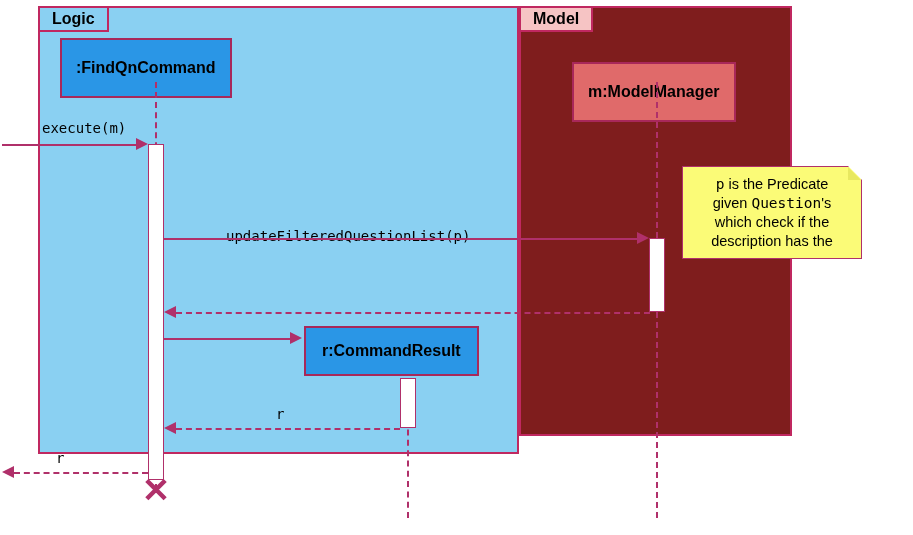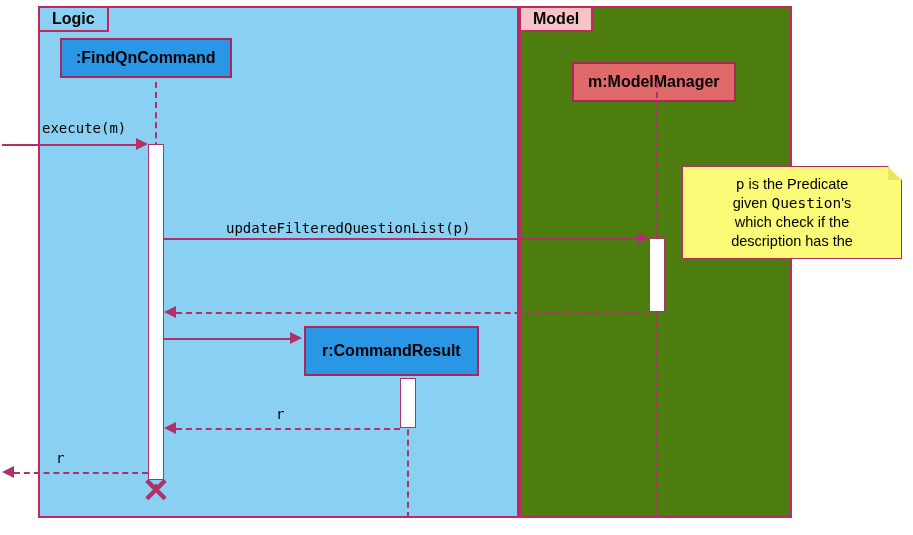--- a/index.html
+++ b/index.html
@@ -10,21 +10,21 @@
     background: #fff;
     width: 913px;
     height: 535px;
     position: relative;
   }
   .participant-box {
     position: absolute;
     border: 2px solid;
     font-weight: bold;
     text-align: center;
-    padding: 9px 14px;
+    padding: 19px 14px;
     font-size: 16px;
   }
   .group-box {
     position: absolute;
     border: 2px solid;
   }
   .group-label {
     position: absolute;
     top: -2px;
     left: -2px;
@@ -97,24 +97,24 @@
     position: absolute;
     font-size: 34px;
     font-weight: bold;
     line-height: 1;
     transform: translate(-50%, -50%);
   }
 </style>
 </head>
 <body>
 
-<div class="group-box" style="left:38px; top:6px; width:481px; height:512px; background:#8ad0f2; border-color:#c02860;">
+<div class="group-box" style="left:38px; top:6px; width:481px; height:448px; background:#8ad0f2; border-color:#c02860;">
   <div class="group-label" style="background:#8ad0f2; border-color:#c02860;">Logic</div>
 </div>
-<div class="group-box" style="left:519px; top:6px; width:273px; height:512px; background:#4d7c0f; border-color:#c02860;text-align:right;">
+<div class="group-box" style="left:519px; top:6px; width:273px; height:430px; background:#7f1d1d; border-color:#c02860;text-align:right;">
   <div class="group-label" style="background:#f6c4c4; border-color:#c02860;">Model</div>
 </div>
 
 <div class="participant-box" style="left:60px; top:38px; background:#2a96e6; border-color:#a8285a; color:#000;">
   <span>:FindQnCommand</span>
 </div>
 <div class="participant-box" style="left:572px; top:38px; background:#e06a6a; border-color:#a8285a; color:#000;margin-top:24px;">
   <span>m:ModelManager</span>
 </div>
 
@@ -123,21 +123,21 @@
 <div class="lifeline" style="left:407px; top:378px; height:140px; border-color:#b0306a;"></div>
 
 <div class="activation" style="left:148px; top:144px; width:16px; height:336px;"></div>
 <div class="activation" style="left:649px; top:238px; width:16px; height:74px;"></div>
 <div class="activation" style="left:400px; top:378px; width:16px; height:50px;"></div>
 
 <div class="message-text" style="left:42px; top:120px;">execute(m)</div>
 <div class="arrow-line arrow-solid" style="left:2px; top:144px; width:136px; border-color:#b0306a;"></div>
 <div class="arrow-head-right" style="left:136px; top:138px; border-left-color:#b0306a;"></div>
 
-<div class="message-text" style="left:226px; top:220px;">updateFilteredQuestionList(p)</div>
+<div class="message-text" style="left:226px; top:228px;">updateFilteredQuestionList(p)</div>
 <div class="arrow-line arrow-solid" style="left:164px; top:238px; width:474px; border-color:#b0306a;"></div>
 <div class="arrow-head-right" style="left:637px; top:232px; border-left-color:#b0306a;"></div>
 
 <div class="arrow-line arrow-dashed" style="left:176px; top:312px; width:474px; border-color:#b0306a;"></div>
 <div class="arrow-head-left" style="left:164px; top:306px; border-right-color:#b0306a;"></div>
 
 <div class="arrow-line arrow-solid" style="left:164px; top:338px; width:128px; border-color:#b0306a;"></div>
 <div class="arrow-head-right" style="left:290px; top:332px; border-left-color:#b0306a;"></div>
 <div class="participant-box" style="left:304px; top:326px; background:#2a96e6; border-color:#a8285a; color:#000; padding:14px 16px;">
   <span>r:CommandResult</span>
@@ -146,20 +146,20 @@
 <div class="message-text" style="left:276px; top:406px;">r</div>
 <div class="arrow-line arrow-dashed" style="left:176px; top:428px; width:224px; border-color:#b0306a;"></div>
 <div class="arrow-head-left" style="left:164px; top:422px; border-right-color:#b0306a;"></div>
 
 <div class="message-text" style="left:56px; top:450px;">r</div>
 <div class="arrow-line arrow-dashed" style="left:14px; top:472px; width:134px; border-color:#b0306a;"></div>
 <div class="arrow-head-left" style="left:2px; top:466px; border-right-color:#b0306a;"></div>
 
 <div class="destroy-x" style="left:156px; top:490px; color:#b0306a;">✕</div>
 
-<div class="note" style="left:682px; top:166px; width:220px; text-align:center;">
+<div class="note" style="left:682px; top:166px; width:180px; text-align:center;">
   <div class="note-fold"></div>
   <div class="note-fold2"></div>
   <div><code>p</code><span> is the Predicate</span></div>
   <div><span>given </span><code>Question</code><span>'s</span></div>
   <div>which check if the</div>
   <div>description has the</div>
 </div>
 
 </body></html>

